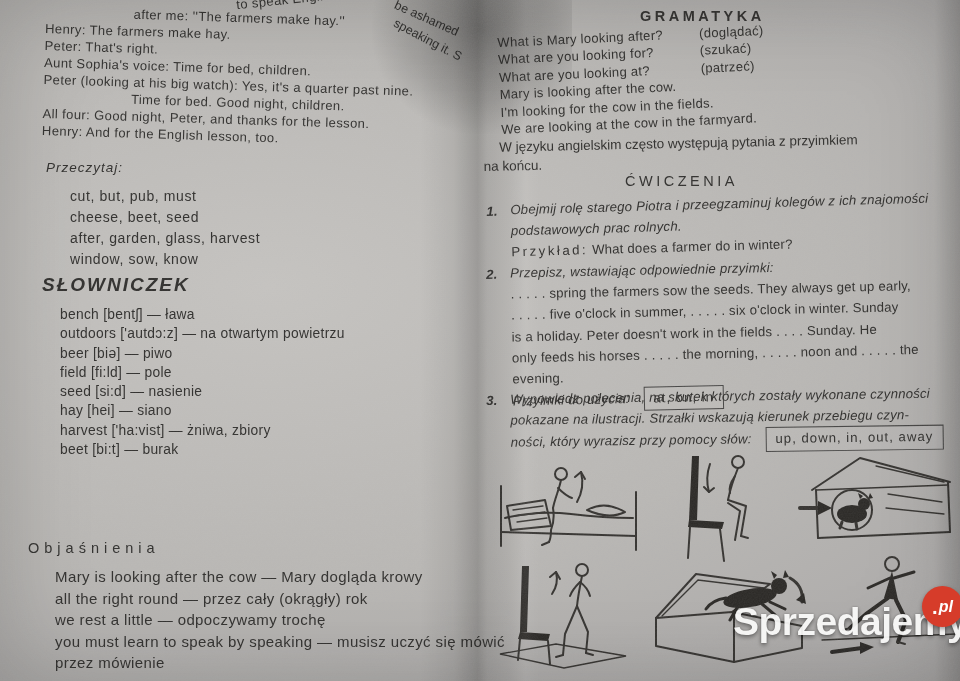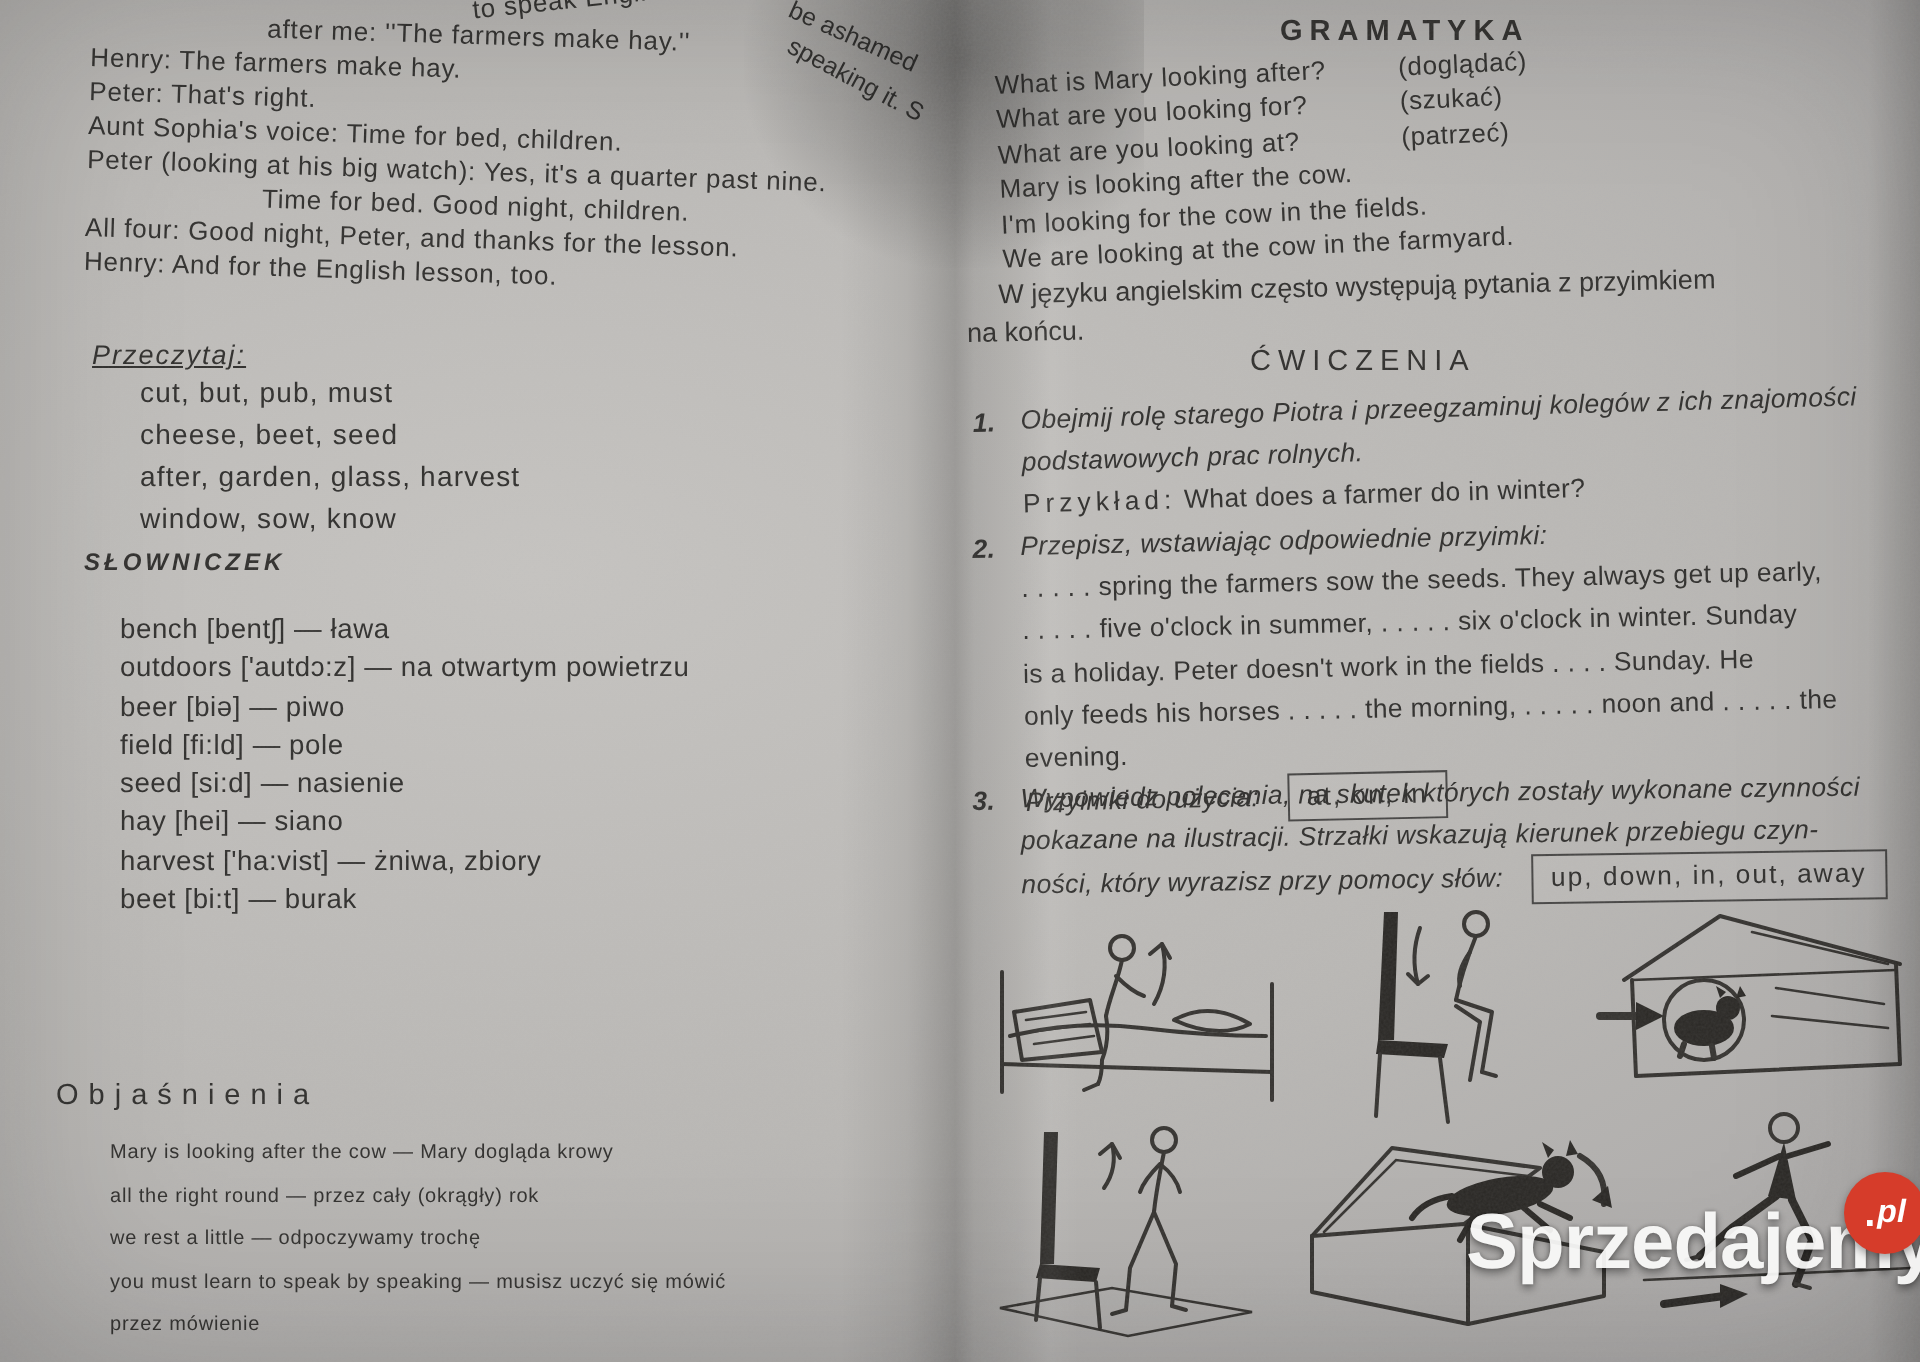--- a/index.html
+++ b/index.html
@@ -22,26 +22,26 @@
   .noise{position:absolute;left:0;top:0;opacity:.13;pointer-events:none;}
 
   
   .dialogue{left:46px;top:3px;font-size:13px;line-height:17px;letter-spacing:.4px;width:440px;
     transform:rotate(1.8deg);transform-origin:0 0;}
   .dialogue .ind{margin-left:88px;}
   .cut-line{left:236px;top:-9px;font-size:13px;letter-spacing:.4px;transform:rotate(-6deg);}
   .frag1{left:398px;top:-2px;font-size:12.5px;transform:rotate(24deg);transform-origin:0 0;}
   .frag2{left:398px;top:16px;font-size:12.5px;transform:rotate(28deg);transform-origin:0 0;}
 
-  .przeczytaj-h{left:46px;top:170px;font-size:13.5px;font-style:italic;letter-spacing:1px;text-decoration:underline;}
+  .przeczytaj-h{left:46px;top:160px;font-size:13.5px;font-style:italic;letter-spacing:1px;}
   .przeczytaj-list{left:70px;top:186px;font-size:14px;line-height:21px;letter-spacing:.6px;}
-  .slowniczek-h{left:42px;top:274px;font-size:12px;font-style:italic;font-weight:700;letter-spacing:2px;}
+  .slowniczek-h{left:42px;top:274px;font-size:19px;font-style:italic;font-weight:700;letter-spacing:2px;}
   .vocab{left:60px;top:305px;font-size:13.8px;line-height:19.3px;letter-spacing:.3px;}
   .objasnienia-h{left:28px;top:540px;font-size:14.5px;letter-spacing:5px;}
-  .expl{left:55px;top:566px;font-size:10px;line-height:21.6px;letter-spacing:.4px;}
+  .expl{left:55px;top:566px;font-size:15px;line-height:21.6px;letter-spacing:.4px;}
 
   
   .gram-h{left:630px;top:8px;font-size:14.5px;font-weight:700;letter-spacing:3.5px;margin-left:10px;}
   .gram{left:497px;top:34px;font-size:13px;line-height:17.4px;letter-spacing:.3px;
     transform:rotate(-2.6deg);transform-origin:0 0;width:440px;}
   .gram .q{display:inline-block;width:198px;}
   .note{left:483px;top:139px;font-size:13.5px;line-height:18.5px;transform:rotate(-1.2deg);transform-origin:0 0;}
   .note .l1{margin-left:16px;}
   .cwicz-h{left:597px;top:173px;font-size:14.5px;font-weight:400;letter-spacing:3.5px;margin-left:28px;}
   .ex{font-size:13.2px;line-height:21.2px;letter-spacing:.2px;}

